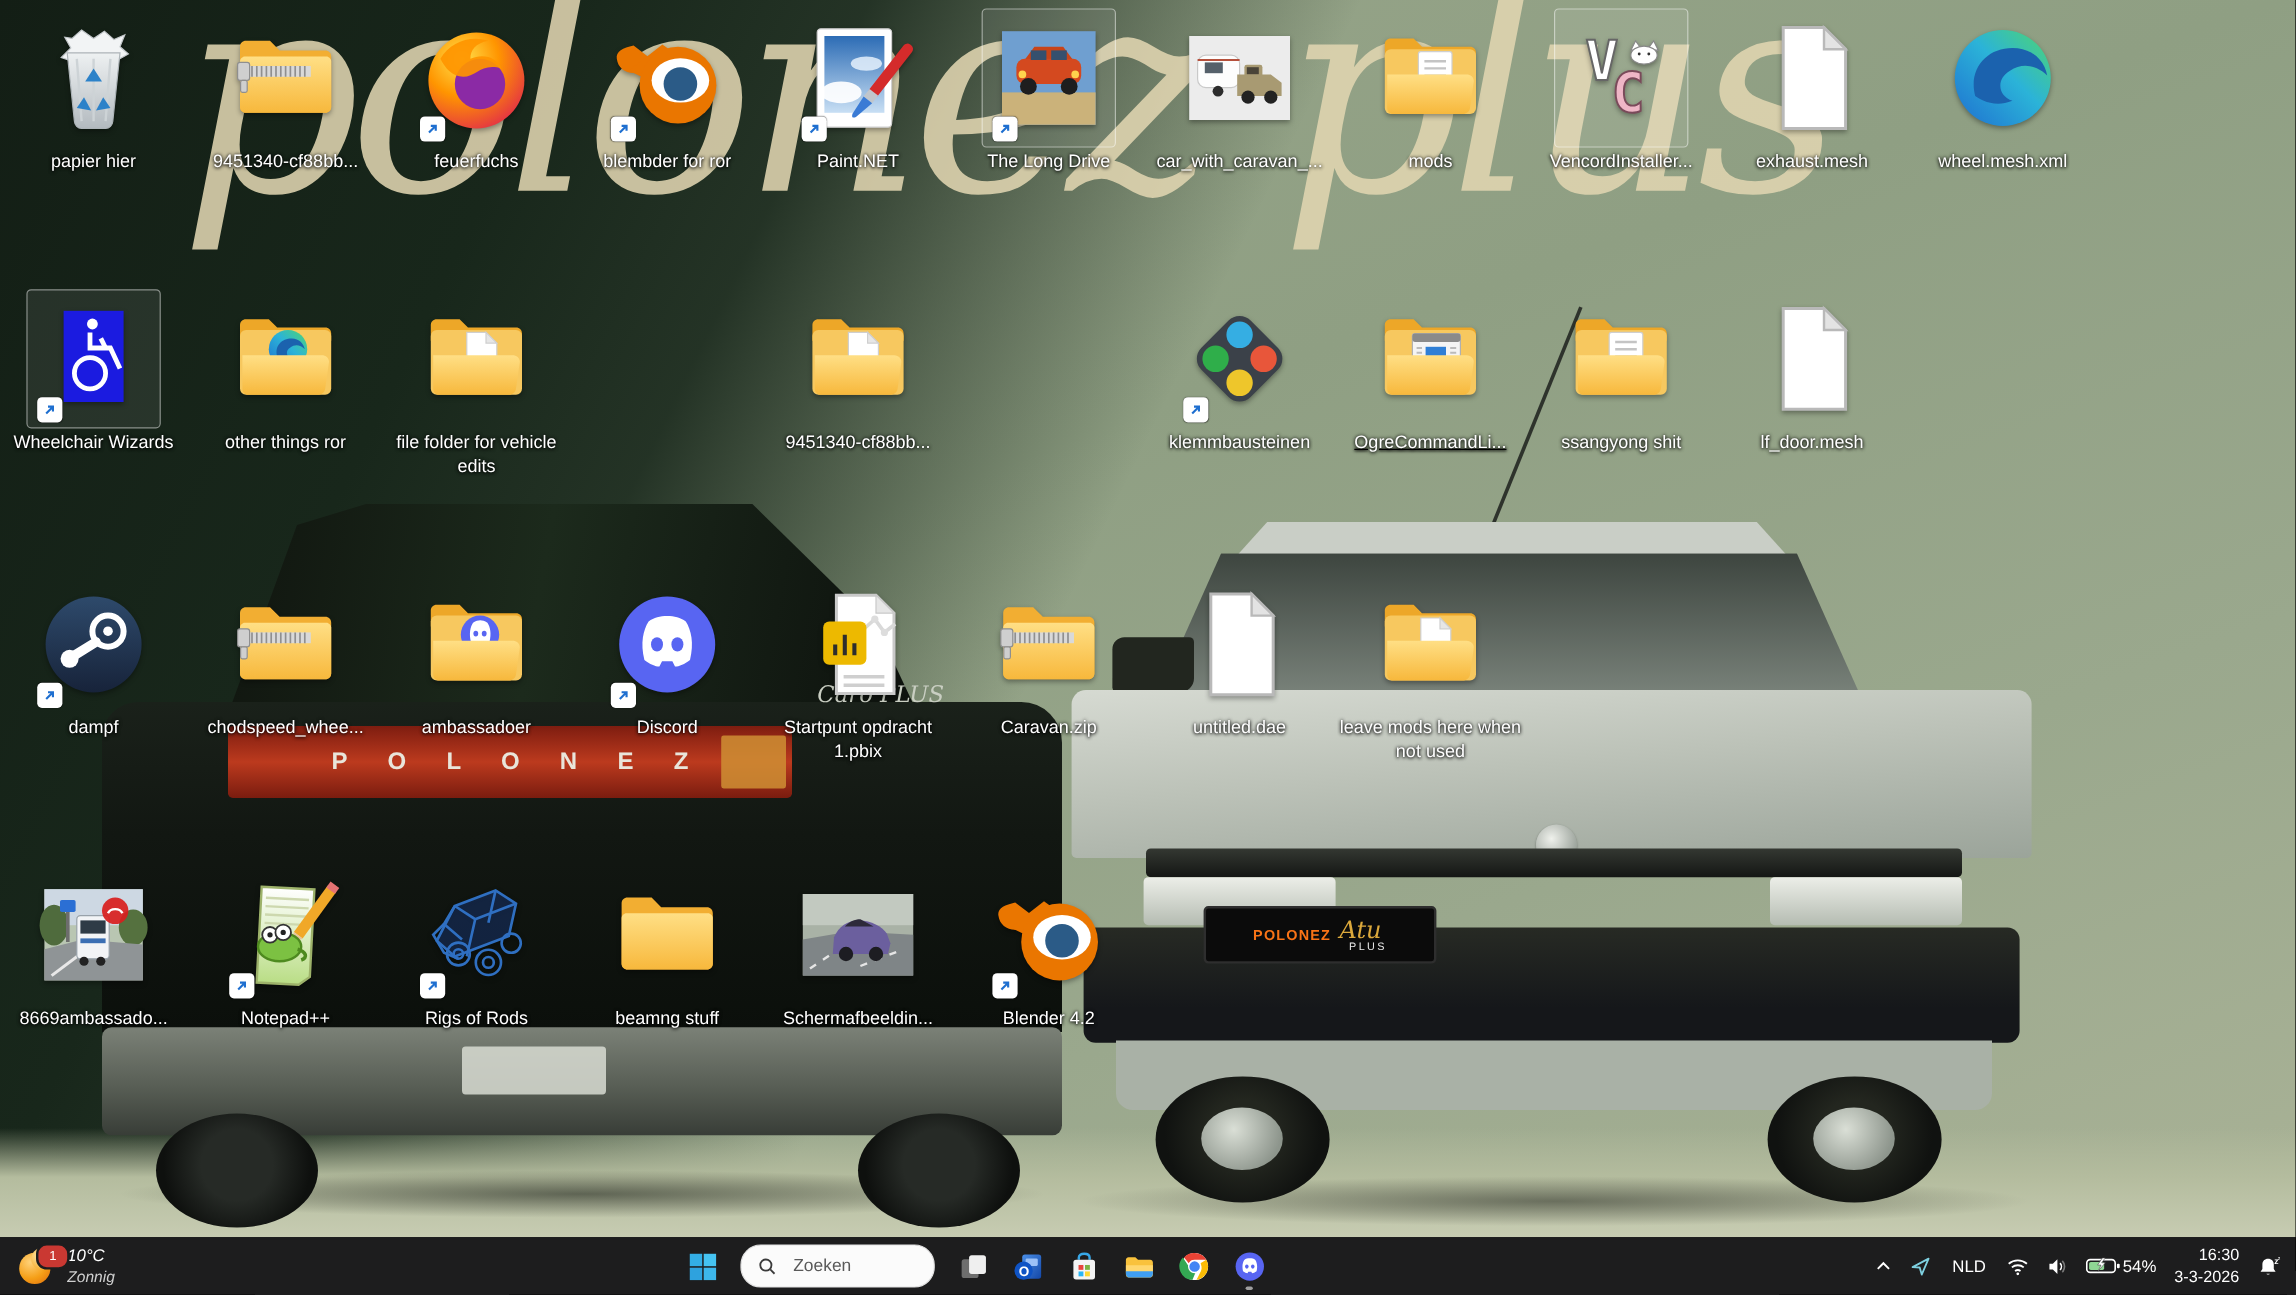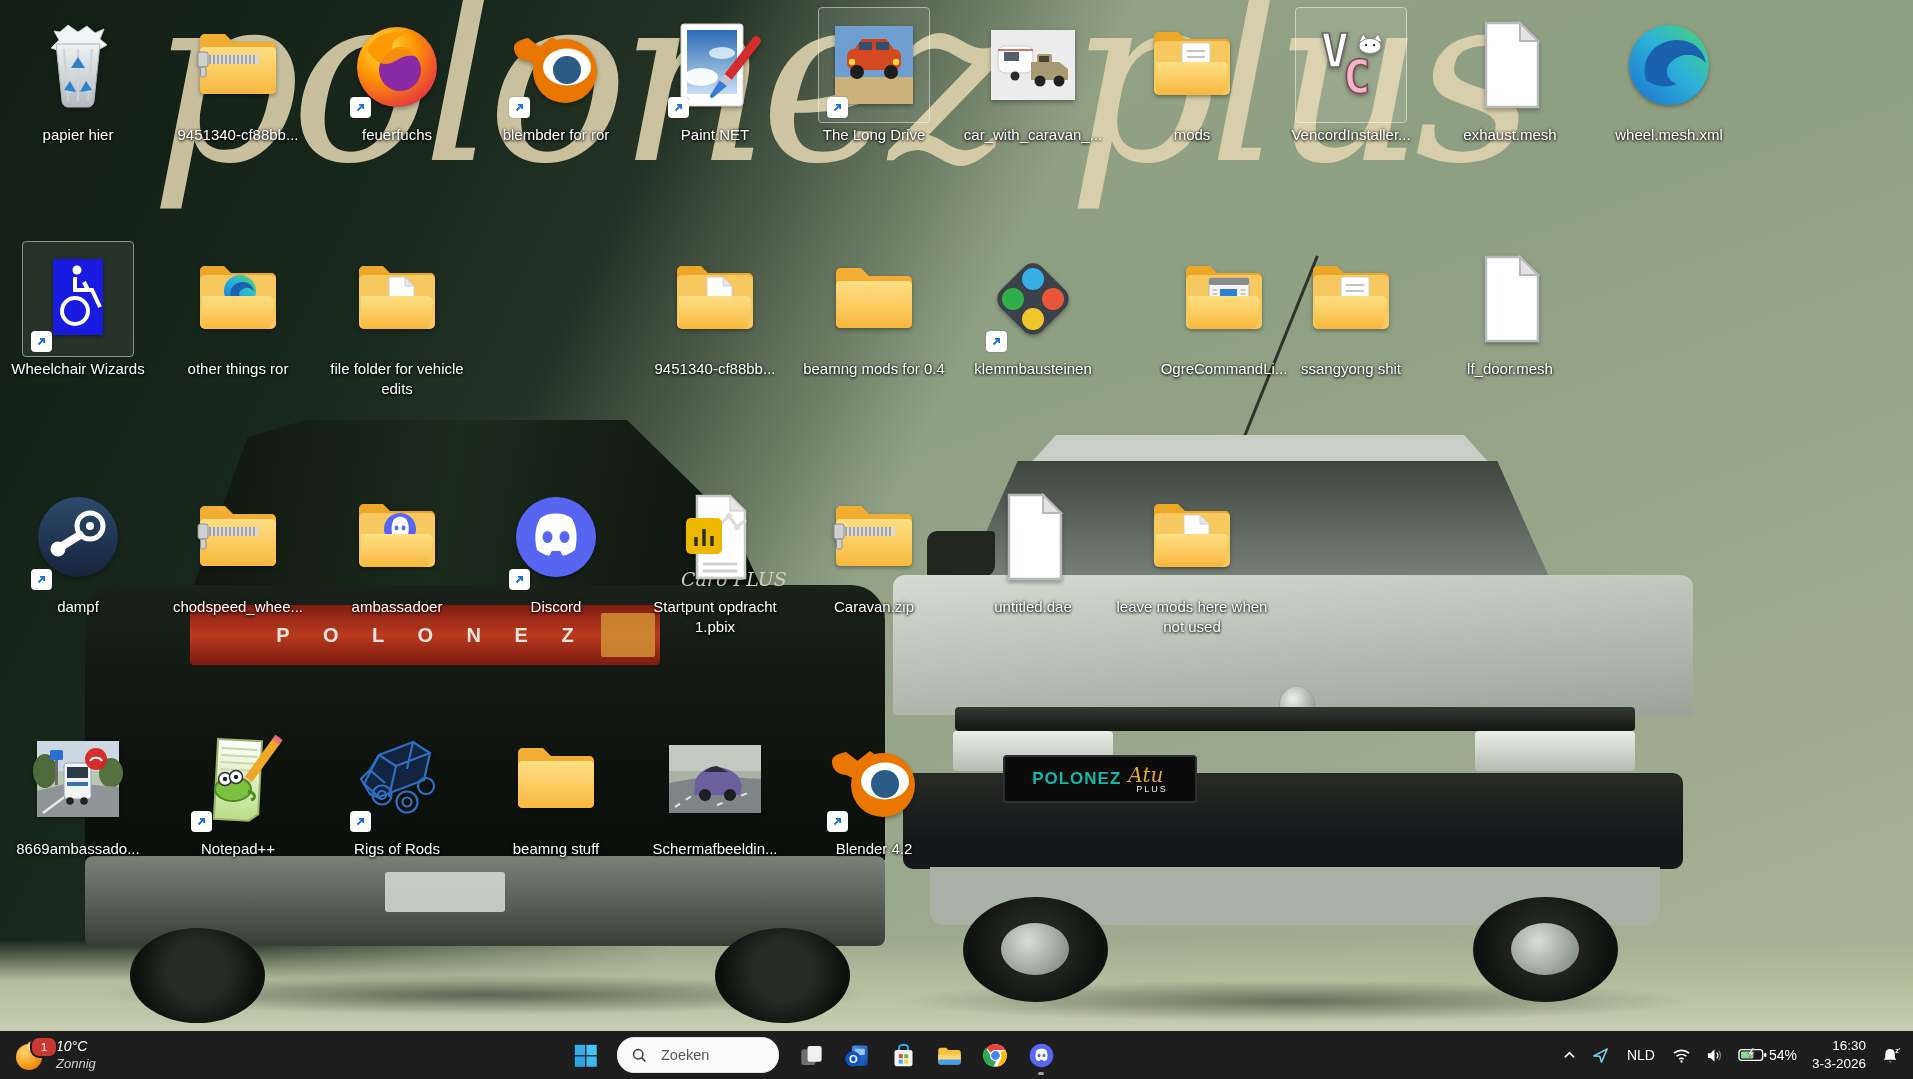--- a/index.html
+++ b/index.html
@@ -50,21 +50,21 @@
   .cr-badge{position:absolute;left:405px;top:252px;width:34px;height:34px;border-radius:50%;
     background:radial-gradient(circle at 38% 35%,#eff1ec,#98a098 75%);box-shadow:0 1px 2px rgba(0,0,0,.4);}
   .cr-grille{position:absolute;left:80px;top:272px;width:680px;height:24px;border-radius:4px;
     background:linear-gradient(#343832,#141614);}
   .cr-hl{position:absolute;top:296px;width:160px;height:40px;border-radius:4px;
     background:linear-gradient(#eceee8,#b5bcb2);}
   .cr-bumper{position:absolute;left:28px;top:338px;width:780px;height:96px;border-radius:10px;
     background:linear-gradient(#272a24,#15171a 70%);}
   .cr-plate{position:absolute;left:128px;top:320px;width:190px;height:44px;background:#0b0b0b;
     border:2px solid #2e2e2e;border-radius:4px;display:flex;align-items:center;justify-content:center;gap:7px;}
-  .cr-plate-brand{color:#14b8a6;font-weight:bold;font-size:17px;letter-spacing:1px;}
+  .cr-plate-brand{color:#f97316;font-weight:bold;font-size:12px;letter-spacing:1px;}
   .cr-plate-col{display:flex;flex-direction:column;align-items:flex-start;line-height:1;}
   .cr-plate-script{color:#dca93c;font-family:"DejaVu Serif",serif;font-style:italic;font-size:20px;}
   .cr-plate-suffix{color:#e9e9e9;font-size:9px;letter-spacing:2px;margin-left:8px;}
   .cr-valance{position:absolute;left:55px;top:432px;width:730px;height:58px;background:#a9b1a6;border-radius:0 0 14px 14px;}
   .cr-wheel{position:absolute;top:462px;width:145px;height:105px;border-radius:50%;
     background:radial-gradient(circle at 50% 45%,#23261f 30%,#101210 70%);}
   .cr-hub{position:absolute;left:38px;top:26px;width:68px;height:52px;border-radius:50%;
     background:radial-gradient(circle at 40% 35%,#dadfd6,#8d958c 75%);}
   .cr-shadow{position:absolute;left:20px;top:545px;width:800px;height:42px;border-radius:50%;
     background:radial-gradient(rgba(25,28,22,.5),rgba(25,28,22,0) 70%);}
@@ -426,47 +426,38 @@
               <rect x="10" y="24" width="76" height="54" rx="5" fill="#f7c85f"></rect>
               <g>
                 <path d="M40 26h16l9 9v28H40z" fill="#fff" stroke="#cfcfcf"></path>
                 <path d="M56 26l9 9h-9z" fill="#e6e6e6" stroke="#cfcfcf"></path>
               </g>
               <path d="M12 45h66c4 0 7 3 6 7l-3 21c-.4 3-3 5-6 5H17c-3 0-5-2-5-5z" fill="url(#fg)"></path>
             </svg>
           </div>
           <div class="lbl">9451340-cf88bb...</div>
         </div>
-        <div class="cell" style="left: 794px; top: 242px;">
-          <div class="ic">
-            <svg viewBox="0 0 96 96">
-              <path d="M10 22c0-3 2-5 5-5h20l8 8h38c3 0 5 2 5 5v42c0 3-2 5-5 5H15c-3 0-5-2-5-5z" fill="#f2ae32"></path>
-              <path d="M10 34c0-2 2-4 4-4h68c2 0 4 2 4 4v38c0 3-2 5-5 5H15c-3 0-5-2-5-5z" fill="url(#fg)"></path>
-            </svg>
-          </div>
-          <div class="lbl">beamng mods for 0.4</div>
-        </div>
         <div class="cell" style="left: 953px; top: 242px;">
           <div class="ic">
             <svg viewBox="0 0 96 96">
               <rect x="19" y="19" width="58" height="58" rx="13" transform="rotate(45 48 48)" fill="#3b4149"></rect>
               <circle cx="48" cy="28" r="11" fill="#35aee3"></circle>
               <circle cx="28" cy="48" r="11" fill="#2fae4a"></circle>
               <circle cx="68" cy="48" r="11" fill="#e8563a"></circle>
               <circle cx="48" cy="68" r="11" fill="#eec62b"></circle>
             </svg>
             <span class="sc">
               <svg viewBox="0 0 20 20">
                 <path d="M6 14L13.5 6.5M8 6.5h5.5V12" stroke="#1e6fd0" stroke-width="2.4" fill="none"></path>
               </svg>
             </span>
           </div>
           <div class="lbl">klemmbausteinen</div>
         </div>
-        <div class="cell" style="left: 1144px; top: 242px;">
+        <div class="cell" style="left: 1112px; top: 242px; text-decoration: underline;">
           <div class="ic">
             <svg viewBox="0 0 96 96">
               <path d="M10 20c0-3 2-5 5-5h19l7 7h40c3 0 5 2 5 5v6H10z" fill="#eda728"></path>
               <rect x="10" y="24" width="76" height="54" rx="5" fill="#f7c85f"></rect>
               <g>
                 <rect x="33" y="27" width="40" height="29" rx="2" fill="#f4f4f4" stroke="#b0b0b0"></rect>
                 <rect x="33" y="27" width="40" height="7" rx="2" fill="#8a8a8a"></rect>
                 <rect x="44" y="38" width="17" height="12" fill="#2f7fd6"></rect>
                 <path d="M36.5 39h4.5M36.5 43h4.5M36.5 47h4.5M64.5 39h5M64.5 43h5M64.5 47h5" stroke="#bbb" stroke-width="1.6"></path>
               </g>

